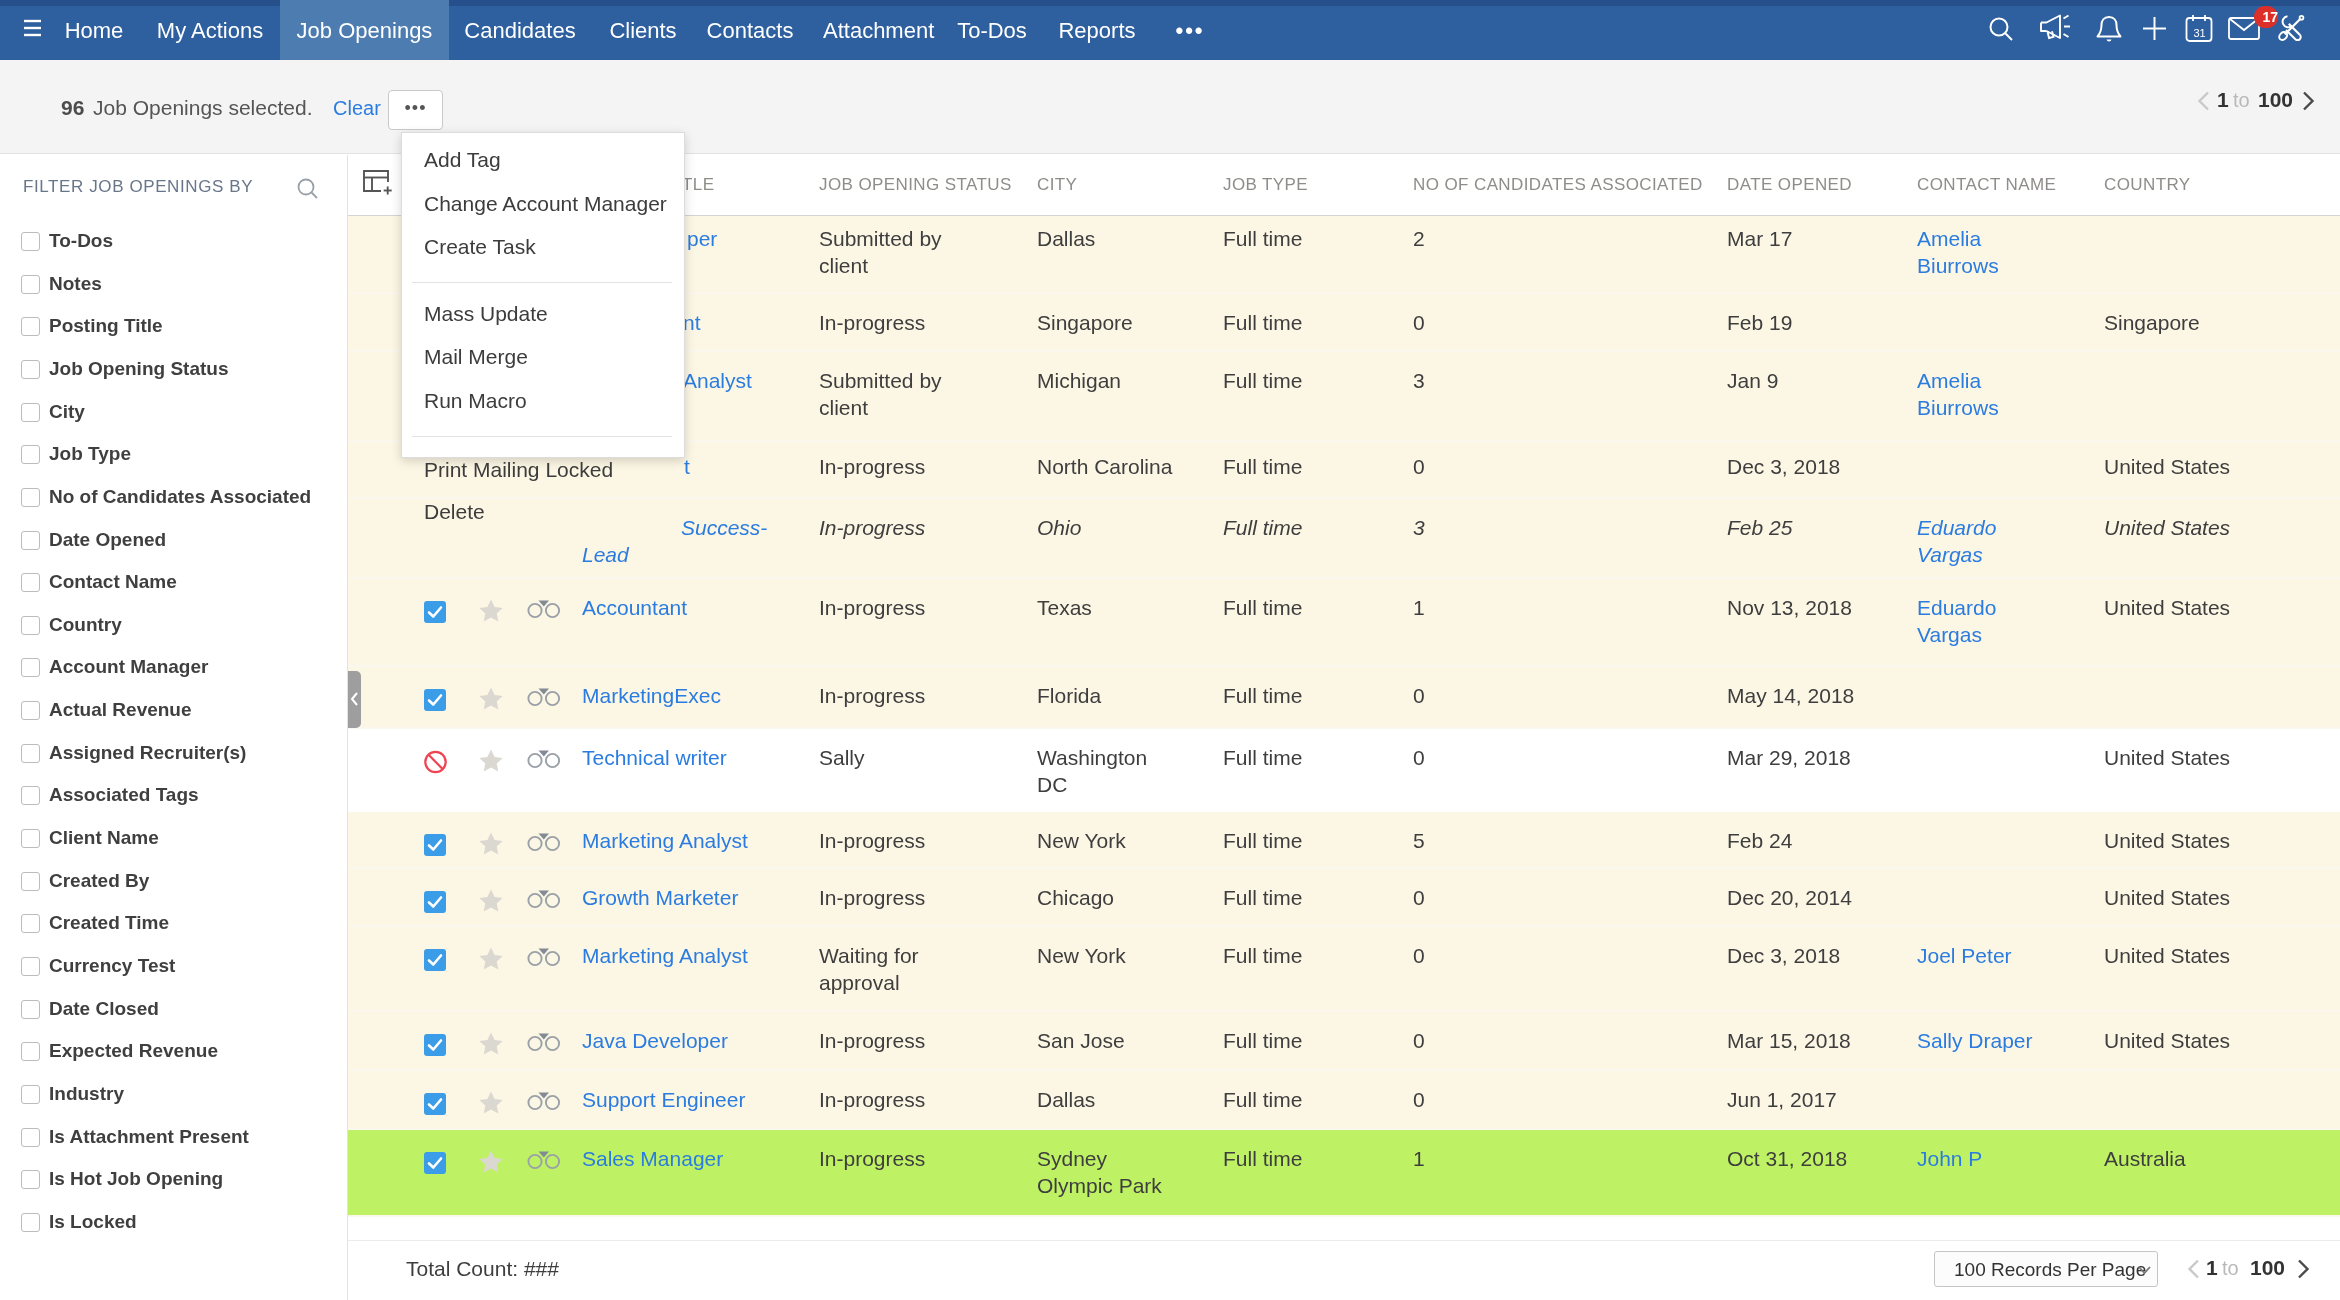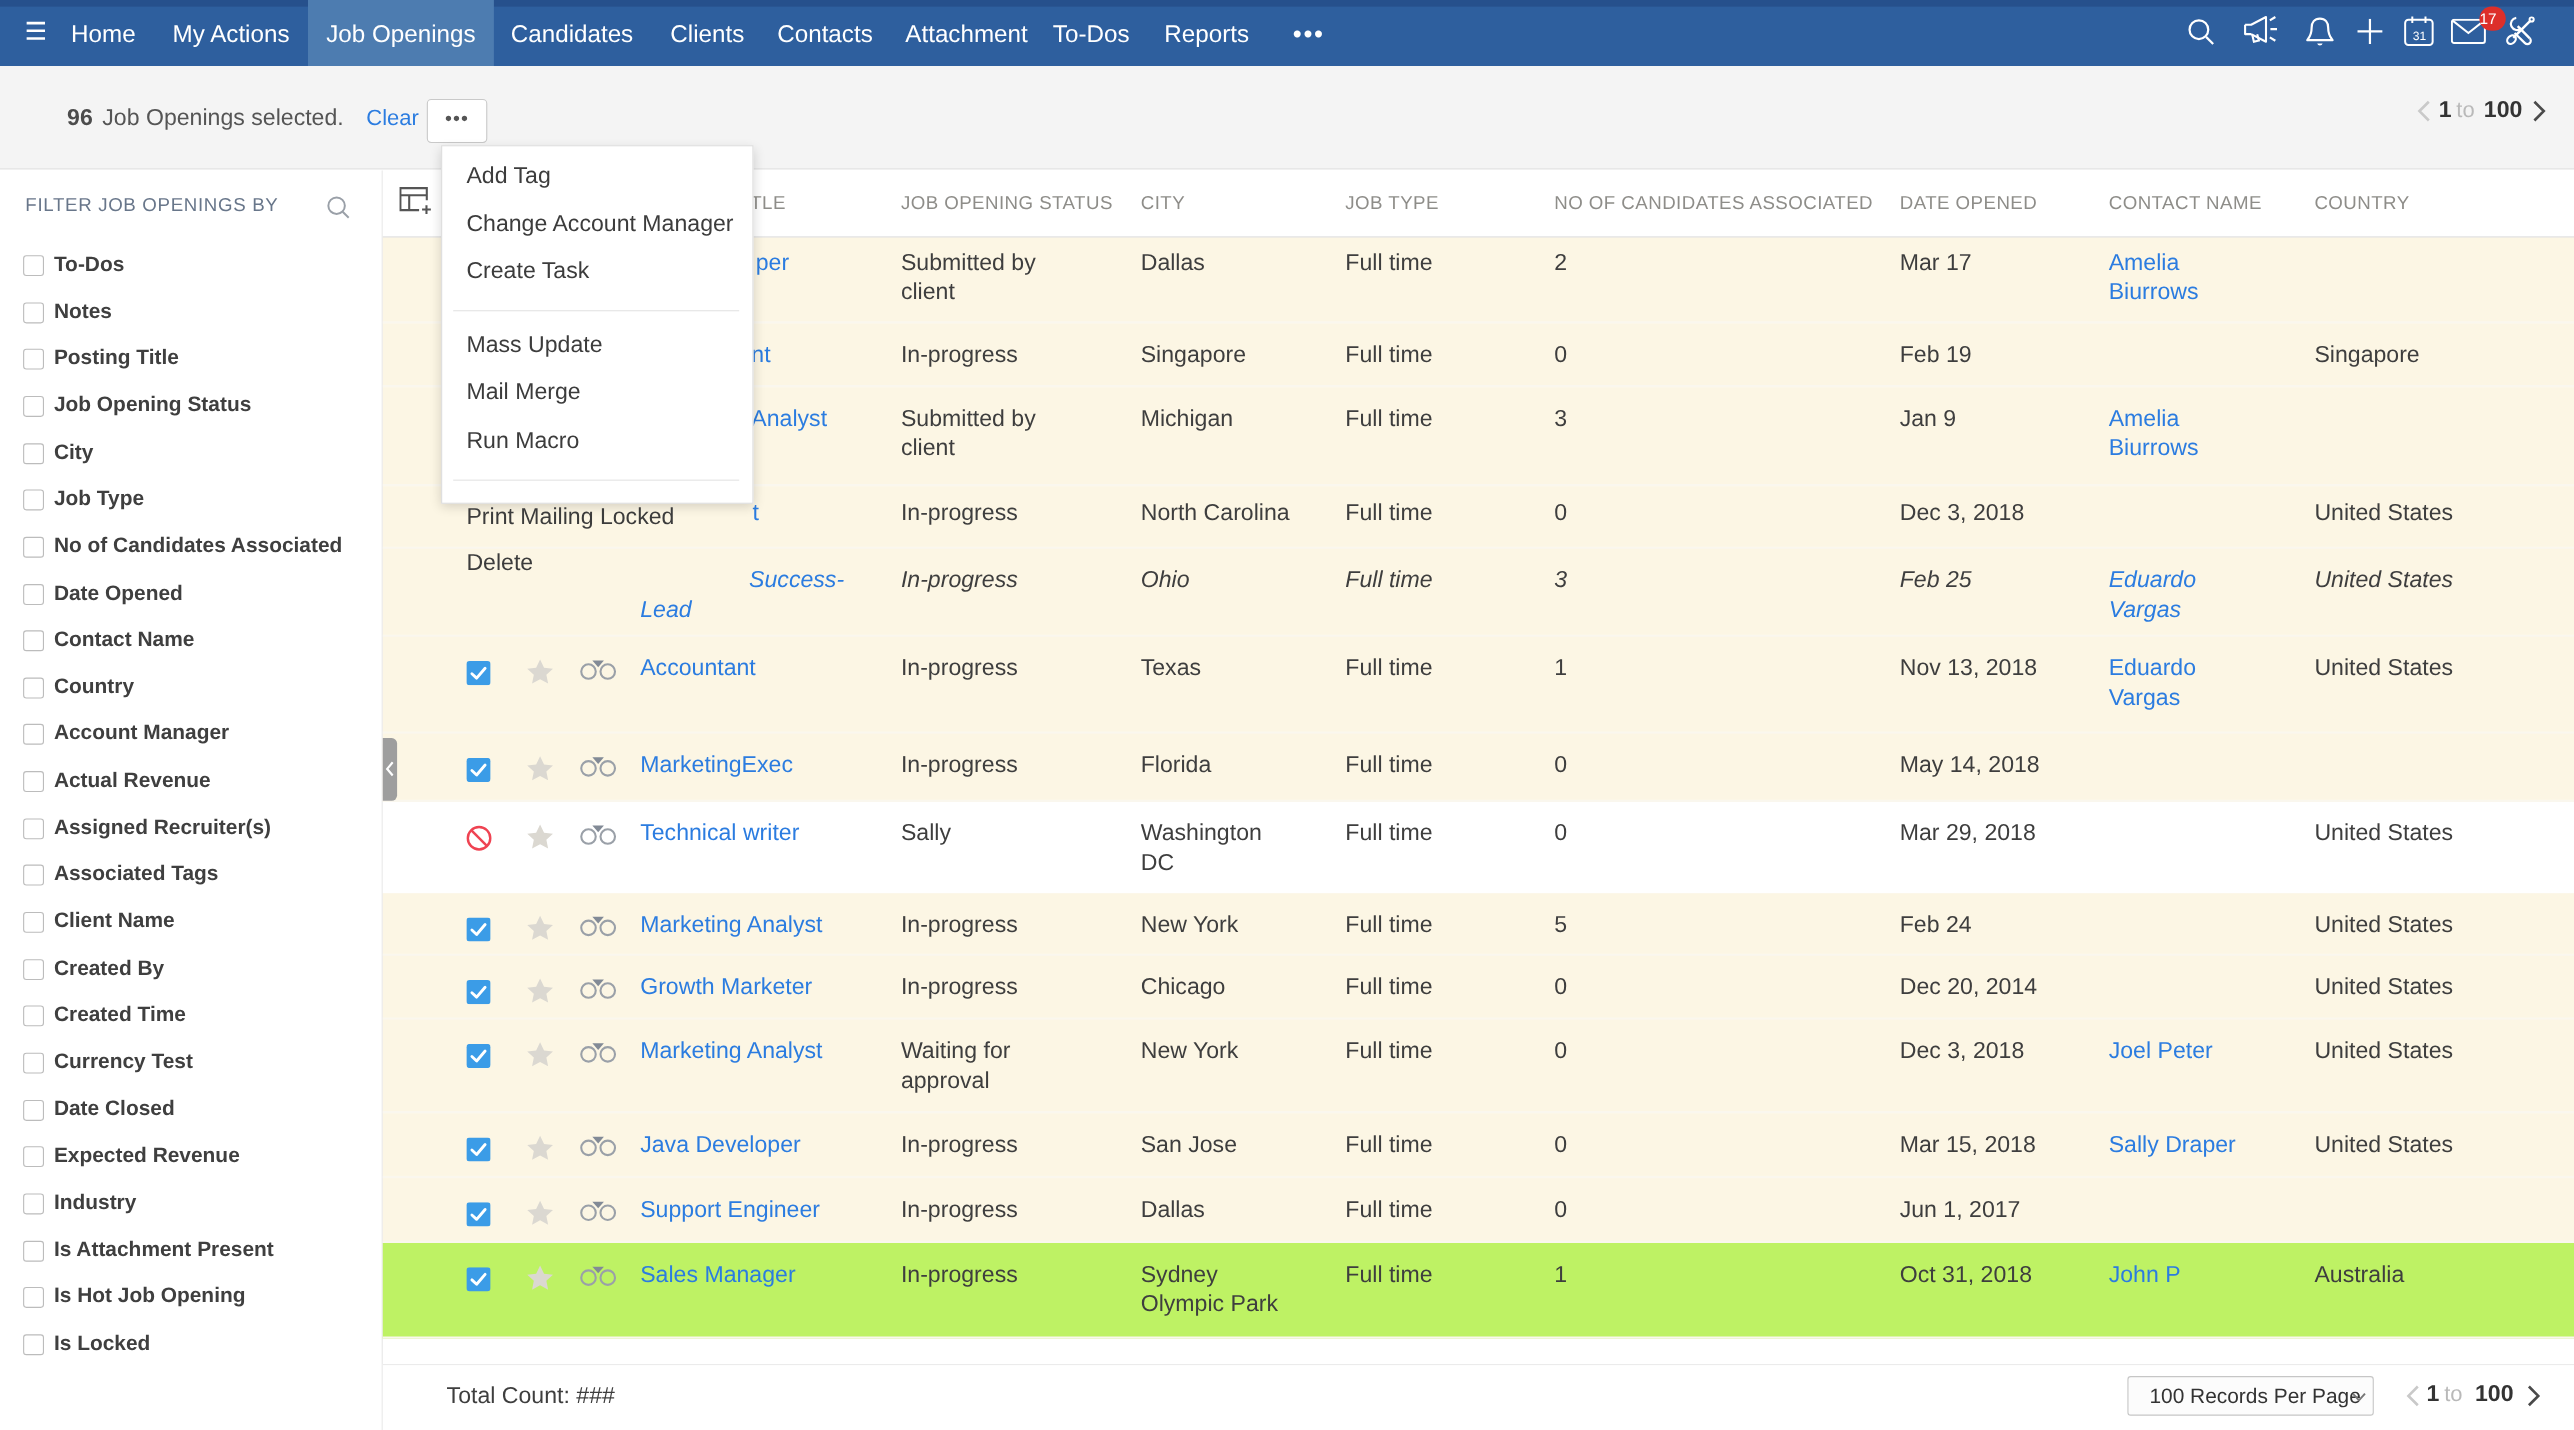--- a/index.html
+++ b/index.html
@@ -86,21 +86,21 @@
     </svg>
   <svg class="abs" style="left:2276px;top:13px" width="30" height="30" viewBox="0 0 30 30">
       <path d="M11.5 3.2 a5.6 5.6 0 1 0 4.6 9.6" fill="none" stroke="#fff" stroke-width="2"></path>
       <path d="M12.8 10.8 L23.8 21.8" stroke="#fff" stroke-width="2.2" fill="none"></path>
       <path d="M23.8 21.8 a3.1 3.1 0 1 1 -4.4 4.4 L10 17" fill="none" stroke="#fff" stroke-width="2"></path>
       <path d="M24.2 6 L8.8 21.4" stroke="#fff" stroke-width="2.2" fill="none"></path>
       <circle cx="25.5" cy="4.7" r="1.9" fill="none" stroke="#fff" stroke-width="1.8"></circle>
       <ellipse cx="7.2" cy="23" rx="3.4" ry="4.4" transform="rotate(45 7.2 23)" fill="none" stroke="#fff" stroke-width="2"></ellipse>
     </svg>
   <circle></circle>
-  <div class="abs" style="left:2254px;top:6px;width:24px;height:22px;background:#dd2f2a;border-radius:11px;color:#fff;font-size:14px;font-weight:normal;text-align:left;line-height:22px">17</div>
+  <div class="abs" style="left:2254px;top:6px;width:24px;height:22px;background:#dd2f2a;border-radius:11px;color:#fff;font-size:14px;font-weight:bold;text-align:right;line-height:22px">17</div>
 </div>
 <div id="selbar">
   <span class="abs" style="left:61px;top:36px;font-size:21px;font-weight:bold;color:#4c4c4c">96</span>
   <span class="abs" style="left:93px;top:36px;font-size:21px;color:#555">Job Openings selected.</span>
   <span class="abs" style="left:333px;top:37px;font-size:20px;color:#2b7ce0">Clear</span>
   <div class="abs" style="left:388px;top:30px;width:55px;height:40px;background:#fff;border:1px solid #c9c9c9;border-radius:4px;text-align:center;line-height:34px;color:#555;font-size:18px;letter-spacing:1px">•••</div>
   <svg class="abs" style="left:2197px;top:31px" width="13" height="20" viewBox="0 0 13 20">
       <path d="M11 1.5 L2.5 10 L11 18.5" stroke="#c9c9c9" stroke-width="2.4" fill="none"></path>
     </svg>
   <span class="abs" style="left:2217px;top:28px;font-size:21px;font-weight:bold;color:#333">1</span>

